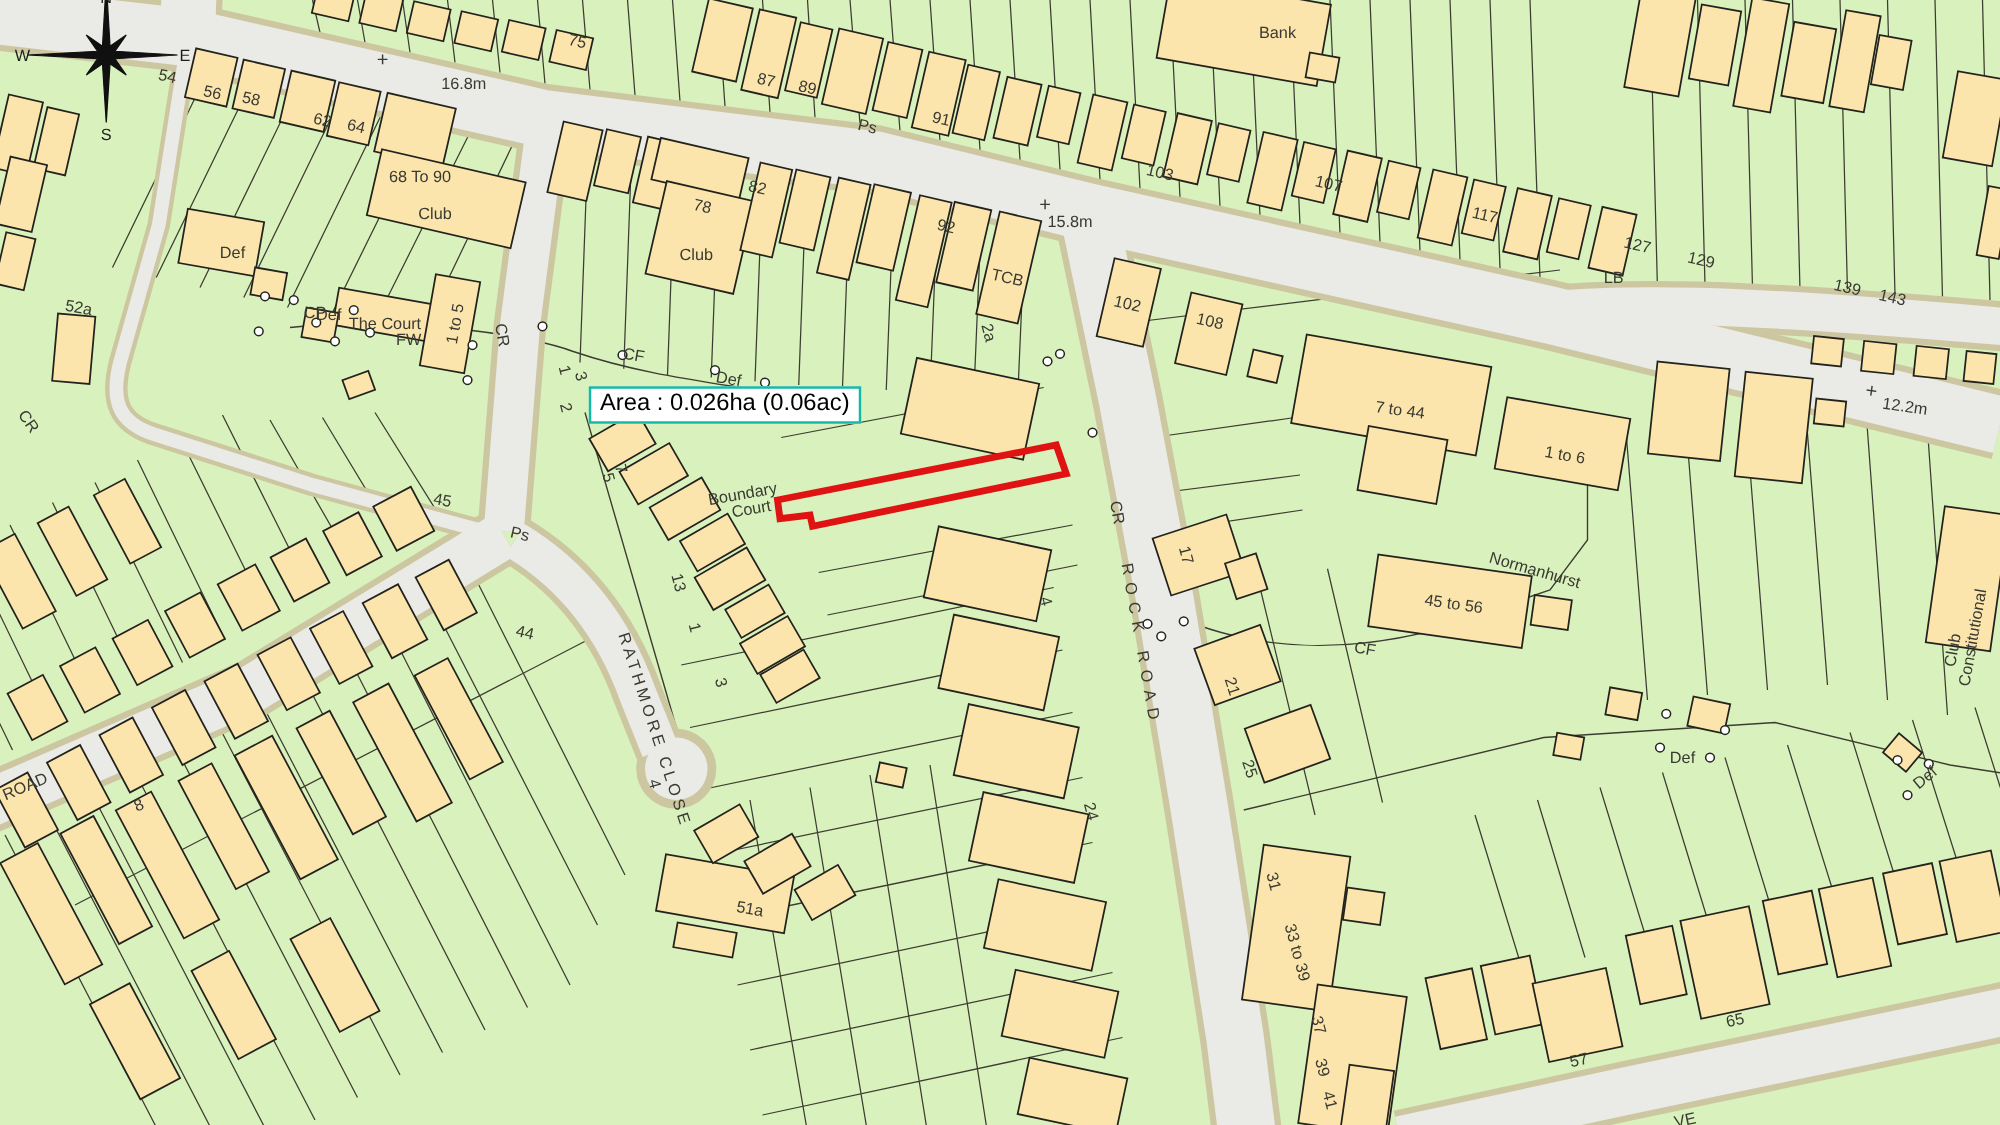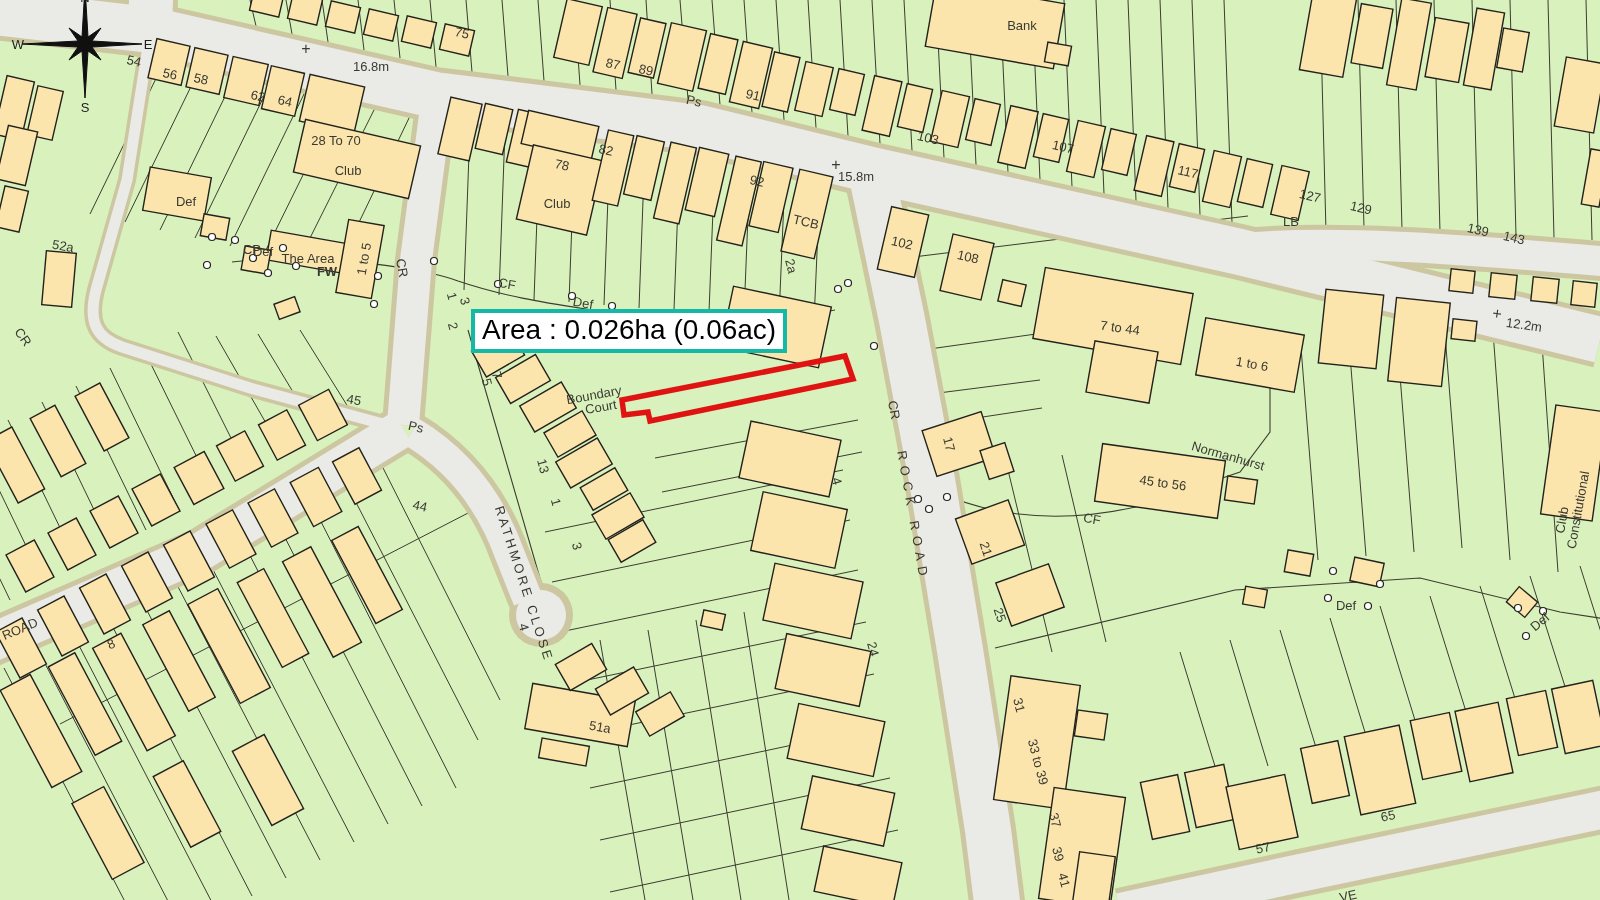--- a/index.html
+++ b/index.html
@@ -11,21 +11,21 @@
   .rdf{stroke:var(--c-road_fill,#eaeae7);fill:none;stroke-linejoin:round;}
   .bld{fill:var(--c-building,#fbe5ad);stroke:#23221c;stroke-width:1.4;}
   .mrk{fill:#ffffff;stroke:#24241e;stroke-width:1.2;}
   .plot{fill:none;stroke:var(--c-highlight,#e01313);stroke-width:5.5;stroke-linejoin:miter;}
   .cmp{font:13px "Liberation Sans",sans-serif;fill:#1c1c1c;text-anchor:middle;}
   .star{fill:#101010;stroke:#101010;stroke-width:1;}
   #labels{position:absolute;left:0;top:0;width:100%;height:100%;}
   .maplabel{position:absolute;font-size:13px;line-height:1.02;color:var(--c-label_text,#3a3a31);white-space:nowrap;transform-origin:center;}
   .sp{letter-spacing:6px;}
   .sp2{letter-spacing:3px;}
-  .areabox{position:absolute;left:471px;top:309px;background:#ffffff;border:4px solid #14b8a6;color:#000;font-size:28px;padding:1px 7px 3px 7px;white-space:nowrap;}
+  .areabox{position:absolute;left:471px;top:309px;background:#ffffff;border:2px solid #14b8a6;color:#000;font-size:19px;padding:1px 7px 3px 7px;white-space:nowrap;}
 </style>
 </head>
 <body>
 
 <div id="stage">
   <svg id="basemap" width="1600" height="900" viewBox="0 0 1600 900">
 
     <g>
       <path class="ln" d="M250,0 L256,26 M286,0 L292,34 M322,0 L328,42 M358,0 L364,50 M394,0 L400,58 M430,0 L436,67 M466,0 L472,72 M502,0 L508,76 M538,0 L544,81 M574,0 L580,85 M610,0 L616,90 M646,0 L652,94"></path>
       <path class="ln" d="M680,0 L688,99 M712,0 L720,105 M744,0 L752,113 M776,0 L784,120 M808,0 L816,128 M840,0 L848,136 M872,0 L880,144 M904,0 L912,151 M936,0 L944,158 M968,0 L976,165 M1000,0 L1008,173 M1032,0 L1040,180 M1064,0 L1072,187 M1096,0 L1104,194 M1128,0 L1136,201 M1160,0 L1168,208 M1192,0 L1200,215 M1224,0 L1232,223"></path>
@@ -265,21 +265,21 @@
       <text class="cmp" x="18" y="49">W</text>
     </g>
   </svg>
 
   <div id="labels">
       <div class="maplabel" style="left: 134px; top: 61px; transform: translate(-50%, -50%) rotate(13deg);">54</div>
       <div class="maplabel" style="left: 170px; top: 74px; transform: translate(-50%, -50%) rotate(13deg);">56</div>
       <div class="maplabel" style="left: 201px; top: 79px; transform: translate(-50%, -50%) rotate(13deg);">58</div>
       <div class="maplabel" style="left: 258px; top: 96px; transform: translate(-50%, -50%) rotate(13deg);">62</div>
       <div class="maplabel" style="left: 285px; top: 101px; transform: translate(-50%, -50%) rotate(13deg);">64</div>
-      <div class="maplabel" style="left: 336px; top: 141px; transform: translate(-50%, -50%) rotate(0deg);">28 To 70</div>
+      <div class="maplabel" style="left: 336px; top: 141px; transform: translate(-50%, -50%) rotate(0deg);">68 To 90</div>
       <div class="maplabel" style="left: 348px; top: 171px; transform: translate(-50%, -50%) rotate(0deg);">Club</div>
       <div class="maplabel" style="left: 306px; top: 49px; font-size: 16px; transform: translate(-50%, -50%) rotate(0deg);">+</div>
       <div class="maplabel" style="left: 331px; top: 67px; transform: translate(-50%, -50%) rotate(0deg); margin-left: 40px;">16.8m</div>
       <div class="maplabel" style="left: 462px; top: 33px; transform: translate(-50%, -50%) rotate(13deg);">75</div>
       <div class="maplabel" style="left: 613px; top: 64px; transform: translate(-50%, -50%) rotate(13deg);">87</div>
       <div class="maplabel" style="left: 646px; top: 70px; transform: translate(-50%, -50%) rotate(13deg);">89</div>
       <div class="maplabel" style="left: 694px; top: 101px; transform: translate(-50%, -50%) rotate(13deg);">Ps</div>
       <div class="maplabel" style="left: 753px; top: 95px; transform: translate(-50%, -50%) rotate(13deg);">91</div>
       <div class="maplabel" style="left: 606px; top: 150px; transform: translate(-50%, -50%) rotate(13deg);">82</div>
       <div class="maplabel" style="left: 562px; top: 165px; transform: translate(-50%, -50%) rotate(13deg);">78</div>
@@ -296,22 +296,22 @@
       <div class="maplabel" style="left: 1310px; top: 196px; transform: translate(-50%, -50%) rotate(13deg);">127</div>
       <div class="maplabel" style="left: 1291px; top: 222px; transform: translate(-50%, -50%) rotate(0deg);">LB</div>
       <div class="maplabel" style="left: 1361px; top: 208px; transform: translate(-50%, -50%) rotate(13deg);">129</div>
       <div class="maplabel" style="left: 1478px; top: 230px; transform: translate(-50%, -50%) rotate(13deg);">139</div>
       <div class="maplabel" style="left: 1514px; top: 238px; transform: translate(-50%, -50%) rotate(13deg);">143</div>
       <div class="maplabel" style="left: 1497px; top: 314px; font-size: 16px; transform: translate(-50%, -50%) rotate(8deg);">+</div>
       <div class="maplabel" style="left: 1524px; top: 325px; transform: translate(-50%, -50%) rotate(8deg);">12.2m</div>
       <div class="maplabel" style="left: 186px; top: 202px; transform: translate(-50%, -50%) rotate(0deg);">Def</div>
       <div class="maplabel" style="left: 252px; top: 250px; transform: translate(-50%, -50%) rotate(0deg);">CP</div>
       <div class="maplabel" style="left: 263px; top: 252px; transform: translate(-50%, -50%) rotate(0deg);">Def</div>
-      <div class="maplabel" style="left: 308px; top: 259px; transform: translate(-50%, -50%) rotate(0deg);">The Area</div>
-      <div class="maplabel" style="left: 327px; top: 272px; transform: translate(-50%, -50%) rotate(0deg); font-weight: bold;">FW</div>
+      <div class="maplabel" style="left: 308px; top: 259px; transform: translate(-50%, -50%) rotate(0deg);">The Court</div>
+      <div class="maplabel" style="left: 327px; top: 272px; transform: translate(-50%, -50%) rotate(0deg);">FW</div>
       <div class="maplabel" style="left: 364px; top: 259px; transform: translate(-50%, -50%) rotate(-80deg);">1 to 5</div>
       <div class="maplabel" style="left: 402px; top: 268px; transform: translate(-50%, -50%) rotate(80deg);">CR</div>
       <div class="maplabel" style="left: 63px; top: 246px; transform: translate(-50%, -50%) rotate(10deg);">52a</div>
       <div class="maplabel" style="left: 23px; top: 337px; transform: translate(-50%, -50%) rotate(55deg);">CR</div>
       <div class="maplabel" style="left: 507px; top: 284px; transform: translate(-50%, -50%) rotate(10deg);">CF</div>
       <div class="maplabel" style="left: 583px; top: 303px; transform: translate(-50%, -50%) rotate(10deg);">Def</div>
       <div class="maplabel" style="left: 452px; top: 296px; transform: translate(-50%, -50%) rotate(75deg);">1</div>
       <div class="maplabel" style="left: 465px; top: 301px; transform: translate(-50%, -50%) rotate(75deg);">3</div>
       <div class="maplabel" style="left: 453px; top: 326px; transform: translate(-50%, -50%) rotate(75deg);">2</div>
       <div class="maplabel" style="left: 594px; top: 395px; transform: translate(-50%, -50%) rotate(-10deg);">Boundary</div>

